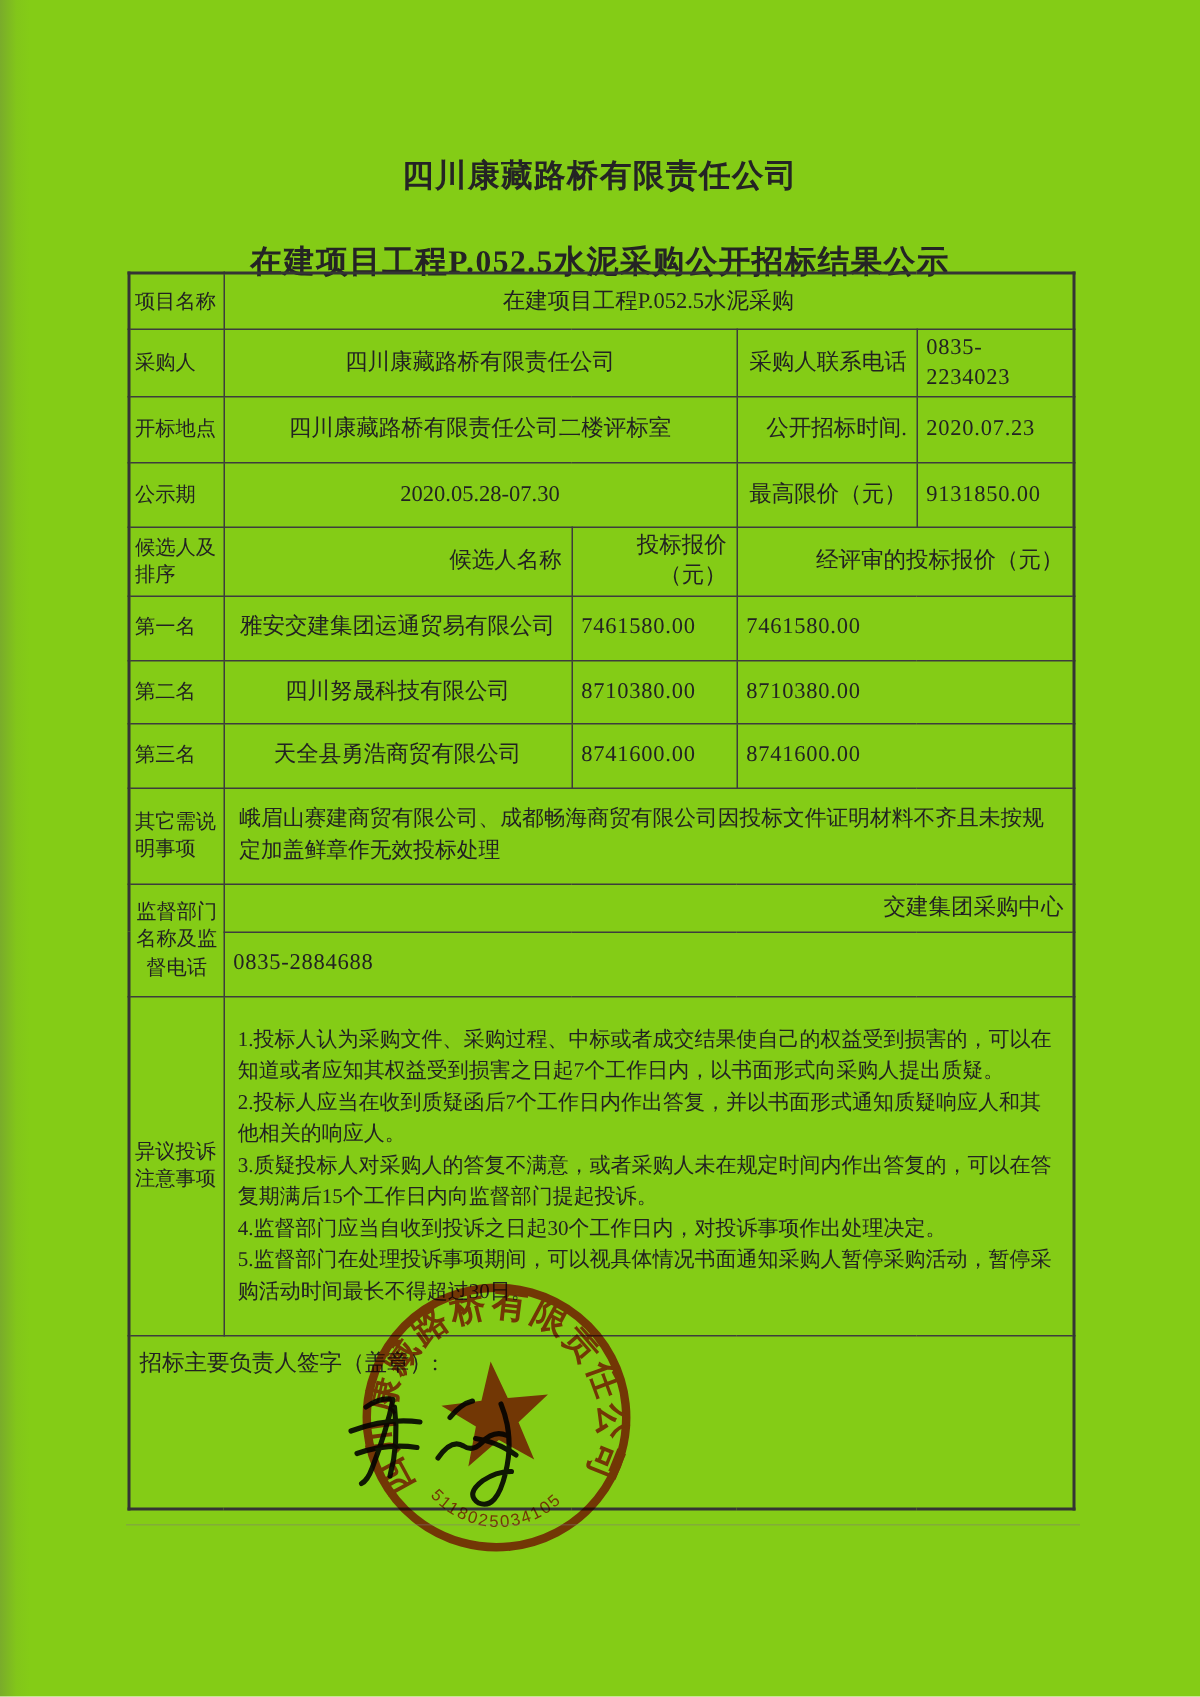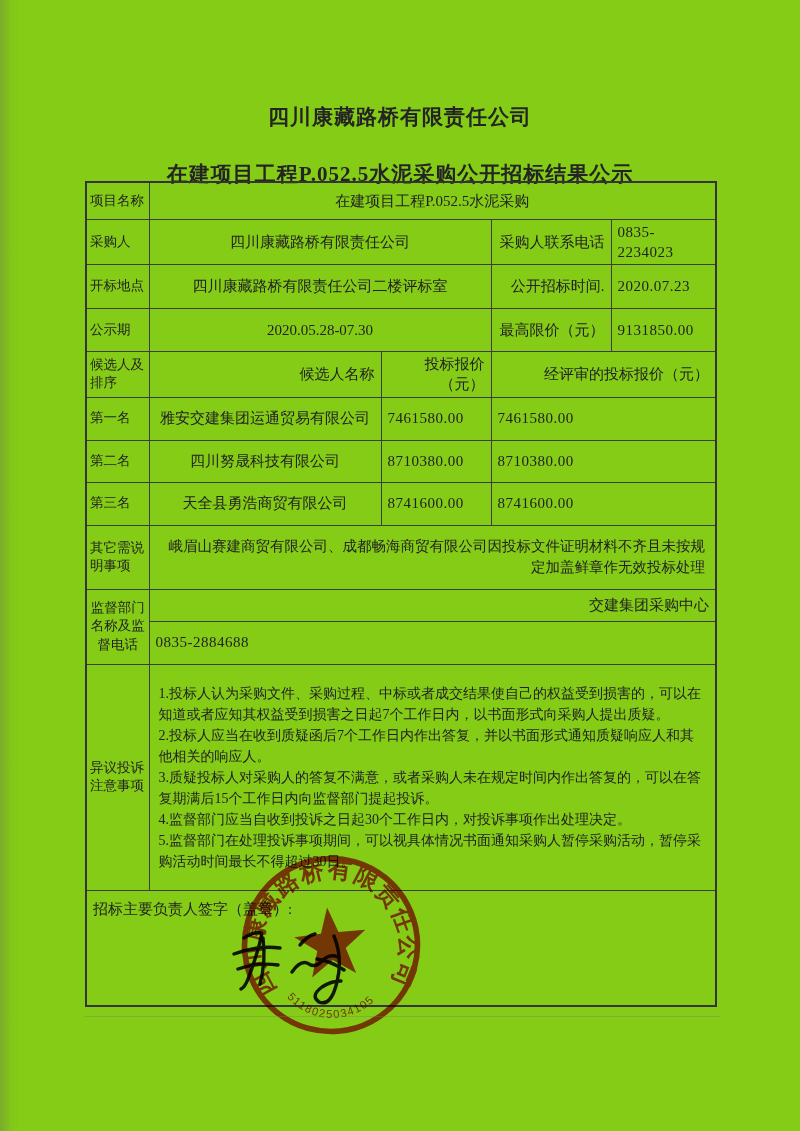--- a/index.html
+++ b/index.html
@@ -24,21 +24,21 @@
     border:2px solid #343434;
     font-size:15px;line-height:1.35;color:#222;
   }
   .doc-table td{border:1px solid #3d3d3d;vertical-align:middle;padding:2px 6px;overflow:hidden;}
   td.lbl{font-size:13.5px;padding:2px 3px;text-align:left;}
   td.lbl.ctr{text-align:center;}
   td.val{text-align:center;}
   td.ctr{text-align:right;}
   td.num{text-align:left;letter-spacing:.5px;}
   .lbl-line{display:block;}
-  td.notes-cell{font-size:14.5px;text-align:right;line-height:1.45;padding:4px 10px;}
+  td.notes-cell{font-size:14.5px;text-align:left;line-height:1.45;padding:4px 10px;}
   td.complaint-cell{font-size:14px;line-height:1.5;padding:6px 9px;vertical-align:middle;}
   .complaint-cell p{margin:0;}
   td.sign-cell{vertical-align:top;padding:8px 6px;}
 
   
   .seal{position:absolute;left:237px;top:851px;width:188px;height:188px;
     transform:rotate(-6deg);opacity:.92;mix-blend-mode:multiply;pointer-events:none;}
   .seal svg{width:100%;height:100%;}
   
   .signature{position:absolute;left:220px;top:898px;width:168px;height:116px;

